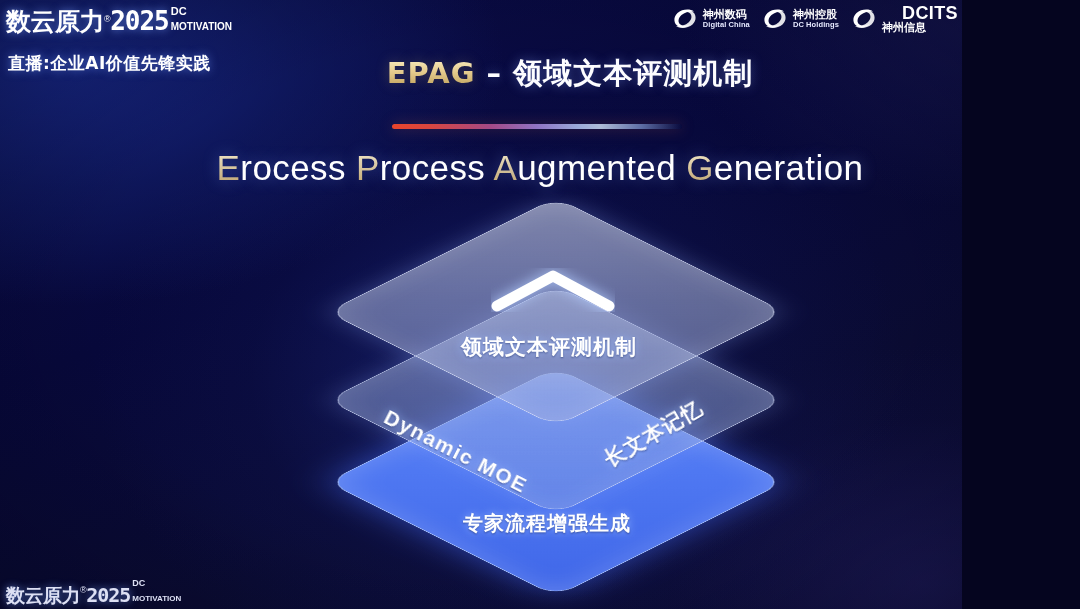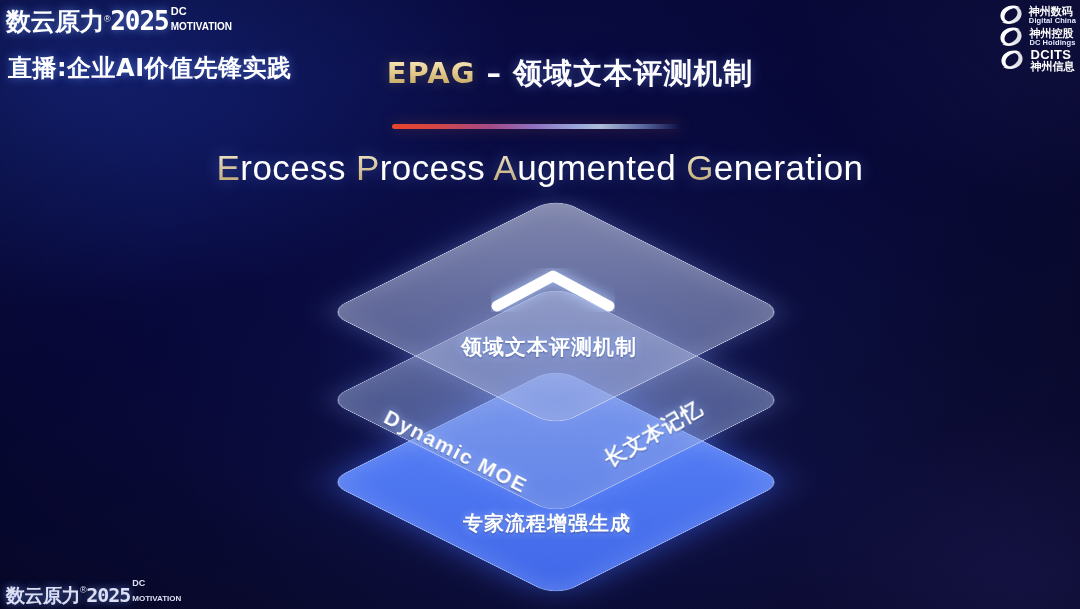--- a/index.html
+++ b/index.html
@@ -1,20 +1,20 @@
 <!DOCTYPE html>
 <html lang="zh"><head>
 <meta charset="utf-8">
 <style>
   html,body{margin:0;padding:0;background:#05051f;}
   body{width:1080px;height:609px;overflow:hidden;
        font-family:"Liberation Sans","DejaVu Sans",sans-serif;}
 
   #stage{
-    position:relative;width:1080px;height:609px;overflow:hidden;
+    position:relative;width:962px;height:609px;overflow:hidden;
     background:
       radial-gradient(ellipse 620px 340px at 6% 10%, #16257f 0%, rgba(18,32,110,0.55) 38%, rgba(10,12,60,0) 72%),
       radial-gradient(ellipse 520px 420px at 52% 62%, rgba(40,60,170,0.40) 0%, rgba(20,28,100,0.18) 48%, rgba(8,10,50,0) 78%),
       radial-gradient(ellipse 460px 300px at 96% 96%, rgba(46,40,120,0.42) 0%, rgba(20,18,70,0.15) 55%, rgba(8,8,45,0) 80%),
       radial-gradient(ellipse 400px 260px at 100% 4%, rgba(30,30,95,0.55) 0%, rgba(10,10,50,0) 70%),
       linear-gradient(160deg,#0b0d4a 0%,#07083a 40%,#0a0b33 70%,#0c0c38 100%);
   }
   
   #stage::after{
     content:"";position:absolute;inset:0;pointer-events:none;
@@ -29,31 +29,31 @@
      text-shadow:0 0 8px rgba(120,160,255,.7);}
   .brand-reg{font-size:9px;vertical-align:super;position:relative;top:-10px;}
   .brand-year{font-size:26px;font-weight:bold;line-height:1;letter-spacing:-1px;
      font-family:"DejaVu Sans Mono","Liberation Mono",monospace;
      text-shadow:0 0 8px rgba(120,160,255,.7);text-align:right;}
   .brand-dcm{display:inline-block;line-height:0.95;margin-left:2px;padding-bottom:2px;}
   .brand-dc{font-size:11px;font-weight:bold;letter-spacing:0px;}
   .brand-mot{font-size:10px;font-weight:bold;letter-spacing:0px;text-align:center;}
 
   .livetitle{position:absolute;left:8px;top:52px;z-index:6;color:#ffffff;
-    font-size:24px;font-weight:bold;letter-spacing:0.5px;
+    font-size:17px;font-weight:bold;letter-spacing:0.5px;
     font-family:"DejaVu Sans","Liberation Sans",sans-serif;
     text-shadow:0 0 10px rgba(110,150,255,.65);}
 
-  .partners{position:absolute;right:4px;top:4px;display:flex;align-items:center;z-index:6;flex-direction:column;}
+  .partners{position:absolute;right:4px;top:4px;display:flex;gap:12px;align-items:center;z-index:6;}
   .partner{display:flex;align-items:center;gap:5px;}
   .swirl{width:26px;height:22px;flex:none;}
   .p-txt{display:flex;flex-direction:column;line-height:1.02;color:#fff;}
   .p-cn{font-size:11px;font-weight:bold;font-family:"DejaVu Sans","Liberation Sans",sans-serif;}
   .p-en{font-size:7.5px;font-weight:bold;letter-spacing:.1px;color:#e7eaff;}
-  .p-big{font-size:13px;font-weight:bold;letter-spacing:.4px;}
+  .p-big{font-size:18px;font-weight:bold;letter-spacing:.4px;margin-left:20px;}
 
   
   .maintitle{position:absolute;top:54px;left:0;width:1080px;text-align:center;z-index:5;
     font-size:29px;font-weight:bold;letter-spacing:1px;
     font-family:"DejaVu Sans","Liberation Sans",sans-serif;
     padding-left:60px;box-sizing:border-box;}
   .maintitle .gold{
     background:linear-gradient(180deg,#fff6d0 0%,#e8cf95 45%,#b99a52 100%);
     -webkit-background-clip:text;background-clip:text;color:transparent;
     text-shadow:0 0 14px rgba(220,190,110,.25);}

